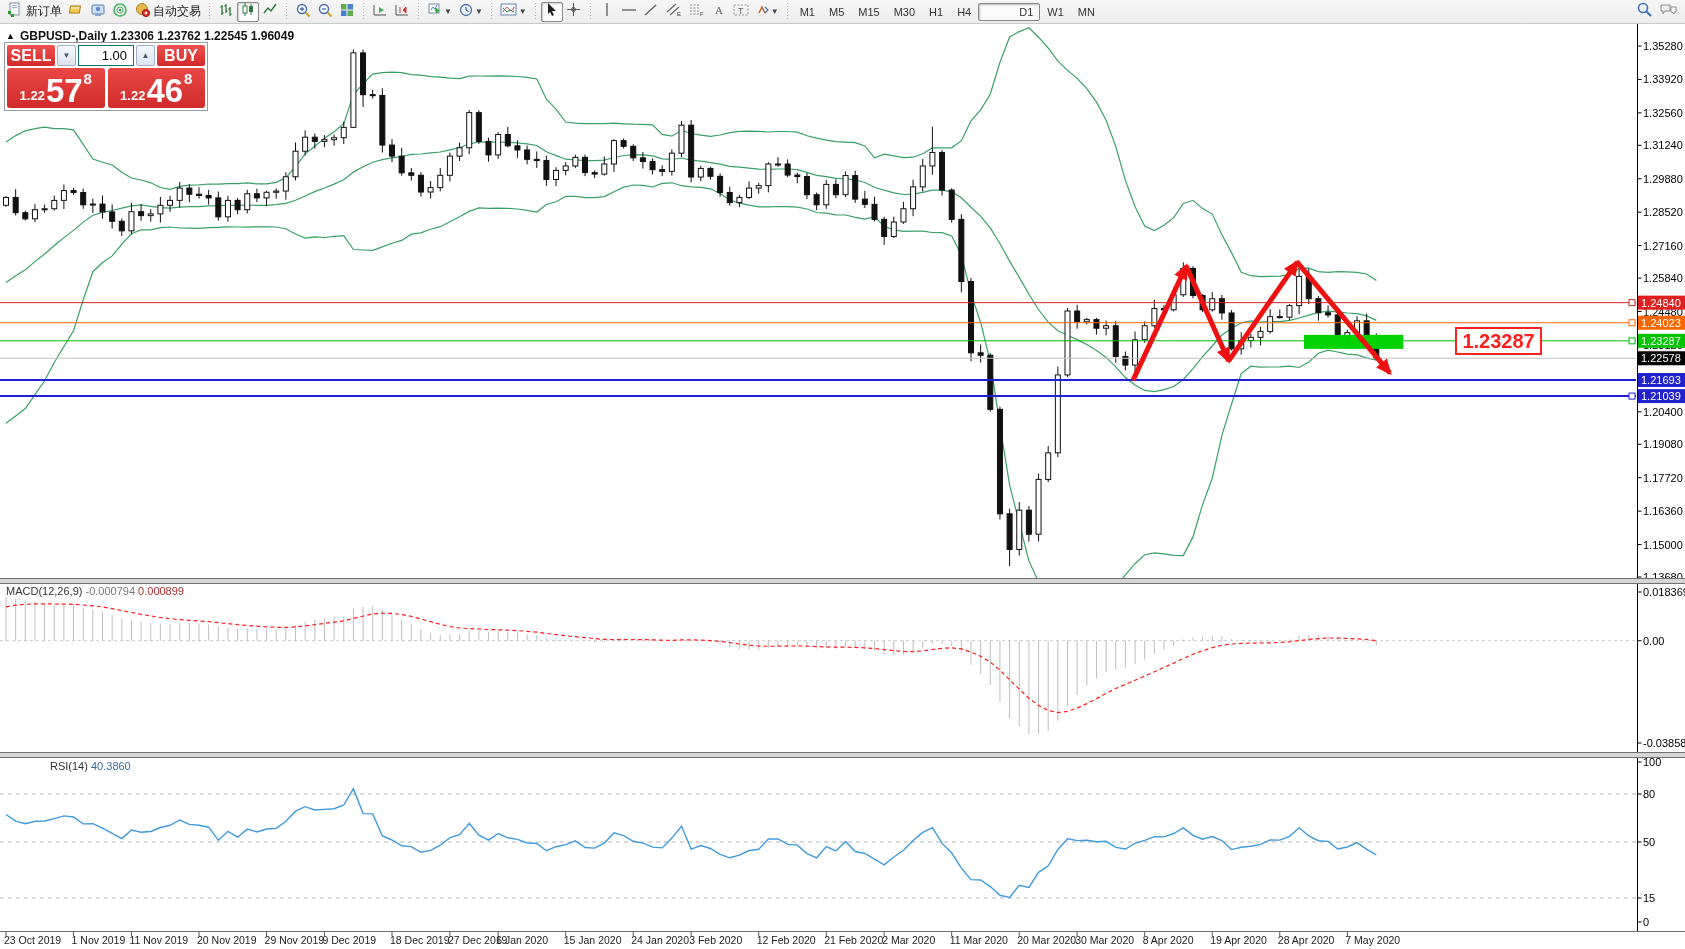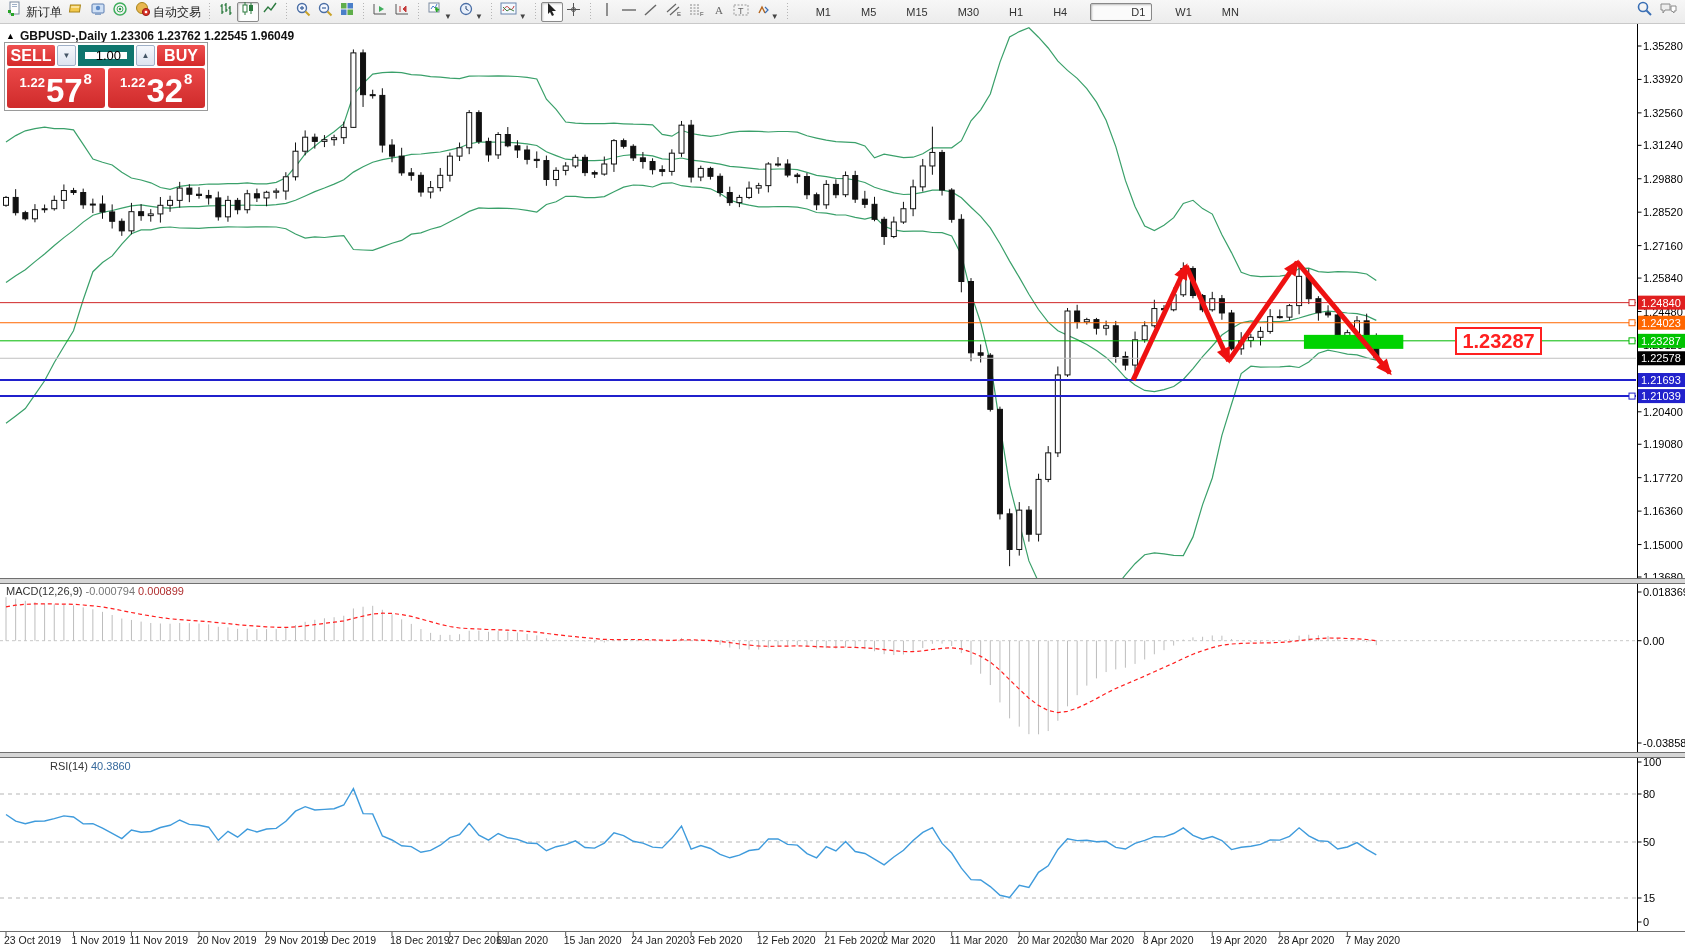--- a/index.html
+++ b/index.html
@@ -4,53 +4,53 @@
 <style>
   * { margin:0; padding:0; box-sizing:border-box; }
   html,body { width:1685px; height:949px; overflow:hidden; background:#fff;
     font-family:"Liberation Sans", sans-serif; }
   #stage { position:relative; width:1685px; height:949px; background:#fff; }
 
   
   #toolbar { position:absolute; left:0; top:0; width:1685px; height:24px;
     background:linear-gradient(#f7f7f7,#ececec); border-bottom:1px solid #c9c9c9;
     display:flex; align-items:center; padding:0 4px; z-index:30; }
-  .tb-btn { height:20px; min-width:22px; display:flex; align-items:flex-end; justify-content:center;
+  .tb-btn { height:20px; min-width:22px; display:flex; align-items:center; justify-content:center;
     padding:0 2px; border:1px solid transparent; border-radius:2px; color:#333; }
   .tb-btn.pressed { background:#fdfdfd; border-color:#8a8a8a; box-shadow:inset 1px 1px 2px rgba(0,0,0,.2); }
   .tb-label { font-size:12px; margin-left:3px; color:#222; }
   .grip { width:5px; height:18px; margin:0 3px;
     background:repeating-linear-gradient(to bottom,#b5b5b5 0 1px,transparent 1px 3px);
     background-size:1px 100%; background-position:center; background-repeat:no-repeat; }
   .caret { font-size:8px; color:#444; margin-left:1px; }
-  .tf-btn { font-size:11px; color:#333; padding:2px 6px; border:1px solid transparent; border-radius:2px;margin-left:16px; }
+  .tf-btn { font-size:11px; color:#333; padding:2px 6px; border:1px solid transparent; border-radius:2px; }
   .tf-btn.active { background:#fbfbfb; border-color:#888; box-shadow:inset 1px 1px 2px rgba(0,0,0,.25);padding-left:40px; }
   #tb-right { margin-left:auto; display:flex; align-items:center; }
 
   
   #chart-svg { position:absolute; left:0; top:0; z-index:1; }
 
   
   .overlay { position:absolute; z-index:10; }
   #symbol-title { left:6px; top:29px; font-size:12px; font-weight:bold; color:#111; display:flex; align-items:center; }
   #collapse-tri { font-size:9px; margin-right:5px; color:#000; }
 
   #trade-panel { left:4px; top:42px; width:204px; background:#fff;
     border:1px solid #9a9a9a; padding:2px; }
   #tp-row1 { display:flex; height:21px; gap:2px; }
   .tp-btn { flex:0 0 48px; background:linear-gradient(#ef5050,#d42a2a); color:#fff;
     font-size:16px; font-weight:bold; display:flex; align-items:center; justify-content:center; border-radius:2px; }
   .spin-btn { flex:0 0 19px; background:linear-gradient(#f5f8fd,#dde4f0); border:1px solid #9fb0c8;
     color:#456; font-size:8px; display:flex; align-items:center; justify-content:center; border-radius:2px; }
-  #volume-field { flex:1; border:7px solid #0f766e; background:#fff; font-size:13px;
+  #volume-field { flex:1; border:1px solid #0f766e; background:#fff; font-size:13px;
     display:flex; align-items:center; justify-content:flex-end; padding-right:6px; color:#000; }
   #tp-row2 { display:flex; gap:3px; margin-top:2px; }
   .price-box { flex:1; height:40px; background:linear-gradient(#ea4747,#cf2b2b); border-radius:3px;
     color:#fff; display:flex; align-items:flex-end; justify-content:center; padding-bottom:2px; }
-  .pb-small { font-size:13px; font-weight:bold; margin-bottom:16px; }
+  .pb-small { font-size:13px; font-weight:bold; margin-bottom:3px; }
   .pb-big { font-size:33px; font-weight:bold; line-height:30px; margin:0 1px; }
   .pb-sup { font-size:15px; font-weight:bold; align-self:flex-start; margin-top:2px; }
 
   .ind-label { font-size:11px; color:#333; z-index:10; }
   #macd-label { left:6px; top:585px; }
   #rsi-label { left:6px; top:760px;padding-left:44px; }
   .ind-val-main { color:#777; }
   .ind-val-sig { color:#b03030; }
   .ind-val-rsi { color:#36699c; }
 
@@ -873,21 +873,21 @@
     <div class="tp-btn">BUY</div>
   </div>
   <div id="tp-row2">
     <div class="price-box">
       <span class="pb-small">1.22</span>
       <span class="pb-big">57</span>
       <span class="pb-sup">8</span>
     </div>
     <div class="price-box">
       <span class="pb-small">1.22</span>
-      <span class="pb-big">32</span>
+      <span class="pb-big">46</span>
       <span class="pb-sup">8</span>
     </div>
   </div>
 </div>
 
 <div class="overlay ind-label" id="macd-label">
   <span>MACD(12,26,9)</span>
   <span class="ind-val-main">-0.000794</span>
   <span class="ind-val-sig">0.000899</span>
 </div>

